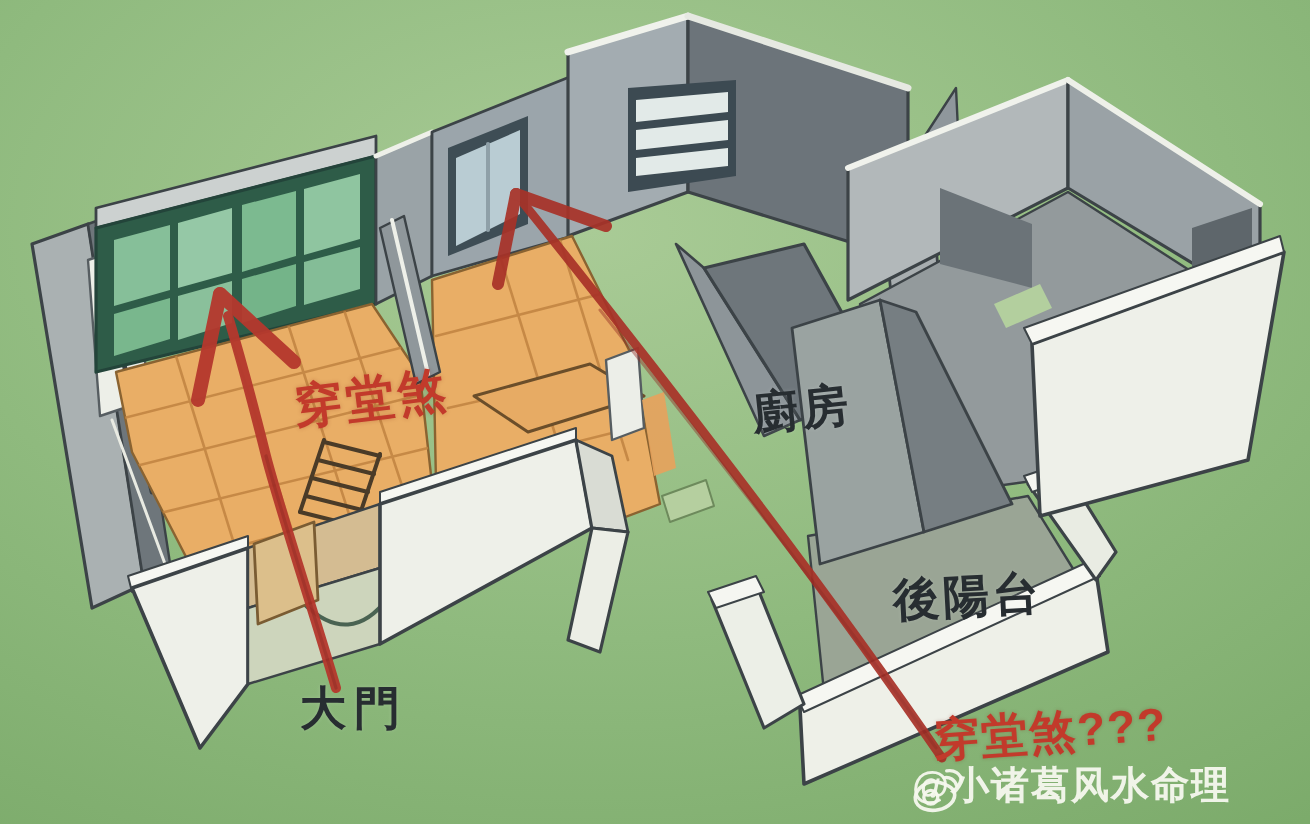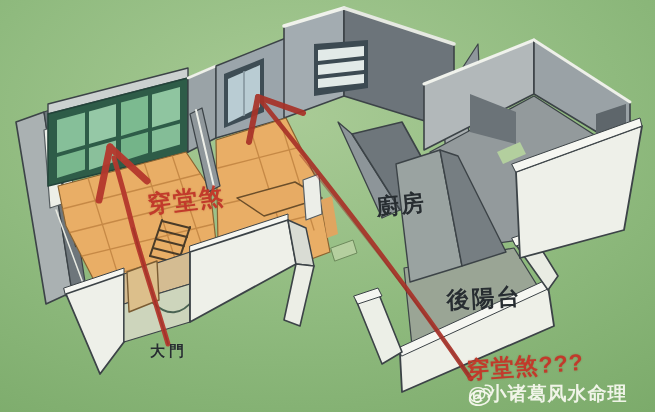--- a/index.html
+++ b/index.html
@@ -202,25 +202,25 @@
       <path d="M 300,155 C 360,230 430,320 468,374" stroke="#8e241f" stroke-width="1.5" opacity="0.45"></path>
     </g>
   </svg>
 
   <div class="lbl lbl-red" style="left:146px;top:193px;font-size:24px;transform:rotate(-7deg);">穿堂煞</div>
 
   <div class="lbl lbl-dark" style="left:375px;top:196px;font-size:23px;transform:rotate(-6deg);">廚房</div>
 
   <div class="lbl lbl-dark" style="left:446px;top:289px;font-size:23px;transform:rotate(-3deg);">後陽台</div>
 
-  <div class="lbl lbl-dark" style="left:150px;top:343px;font-size:15px;letter-spacing:4px;">大門</div>
+  <div class="lbl lbl-dark" style="left:150px;top:343px;font-size:23px;letter-spacing:4px;">大門</div>
 
   <div class="lbl lbl-red" style="left:466px;top:359px;font-size:23px;letter-spacing:1px;transform:rotate(-4deg);">穿堂煞???</div>
 
-  <div class="watermark" style="left:468px;top:384px;">
+  <div class="watermark" style="left:456px;top:384px;">
     <svg class="wicon" width="25" height="23" viewBox="0 0 36 32">
       <path d="M16 9 C7 10 1.5 17 2.5 22.5 C3.5 28.5 12 31 19 29.5 C26.5 28 32 22.5 30.5 17 C29.5 13 23 10.5 16 9 Z" fill="none" stroke="currentColor" stroke-width="2.6"></path>
       <circle cx="13.5" cy="20.5" r="5" fill="none" stroke="currentColor" stroke-width="2.4"></circle>
       <circle cx="15" cy="19" r="1.8" fill="currentColor"></circle>
       <path d="M23 6.5 C27 5.5 31 8 32 12" fill="none" stroke="currentColor" stroke-width="2.4"></path>
       <path d="M25 1.5 C30.5 0.5 35 3.5 35.8 8.5" fill="none" stroke="currentColor" stroke-width="2.4"></path>
     </svg>
     <span>@小诸葛风水命理</span>
   </div>
 

